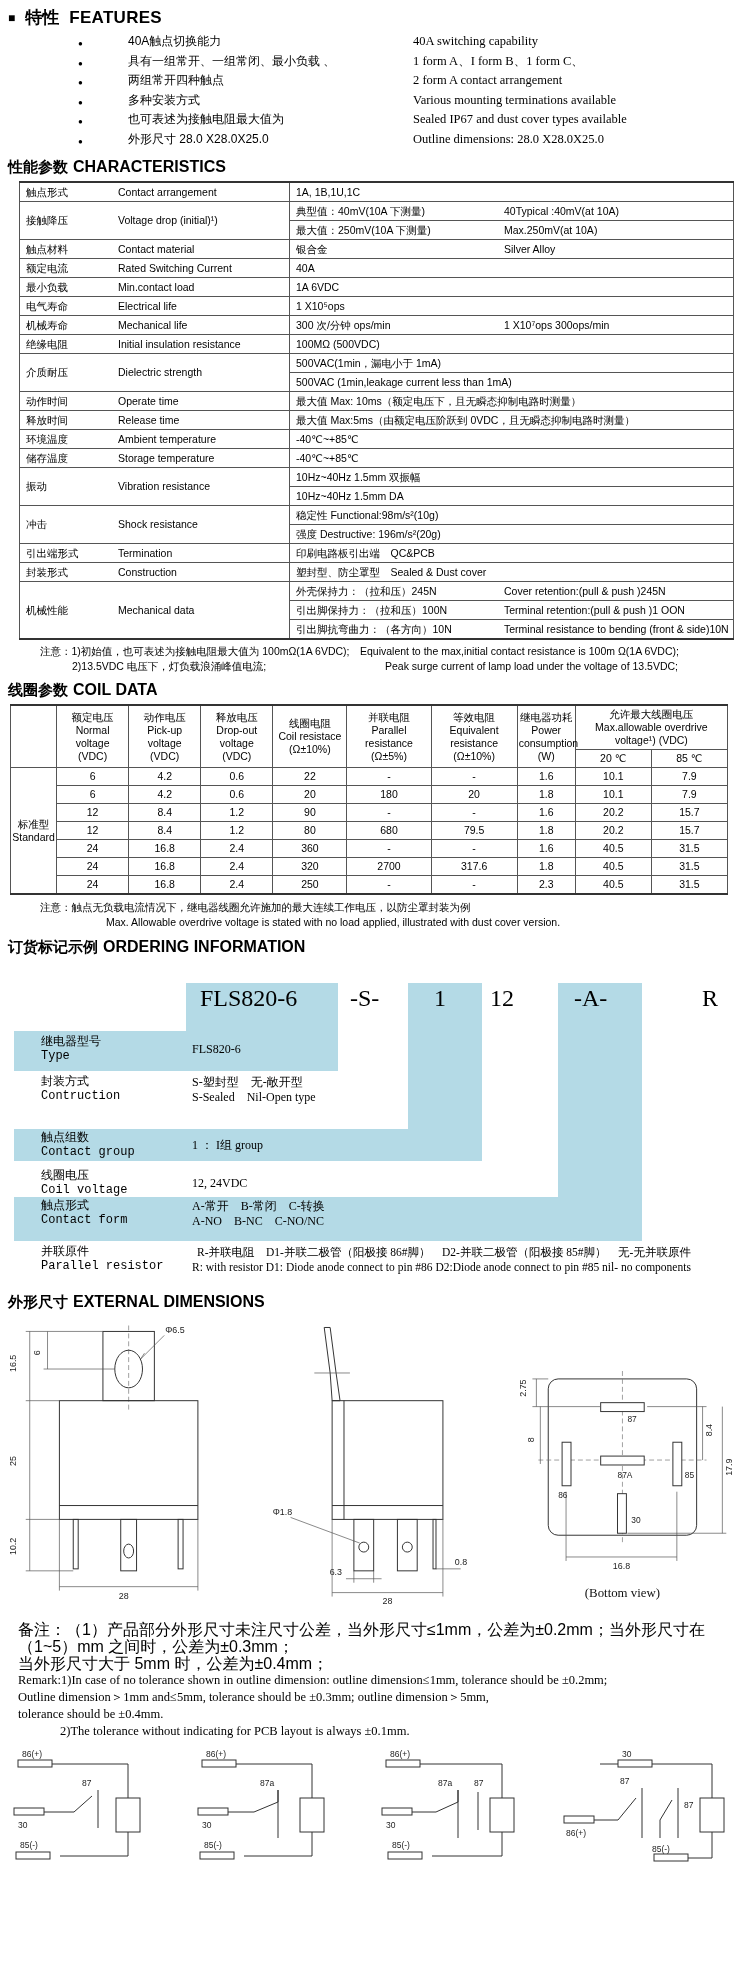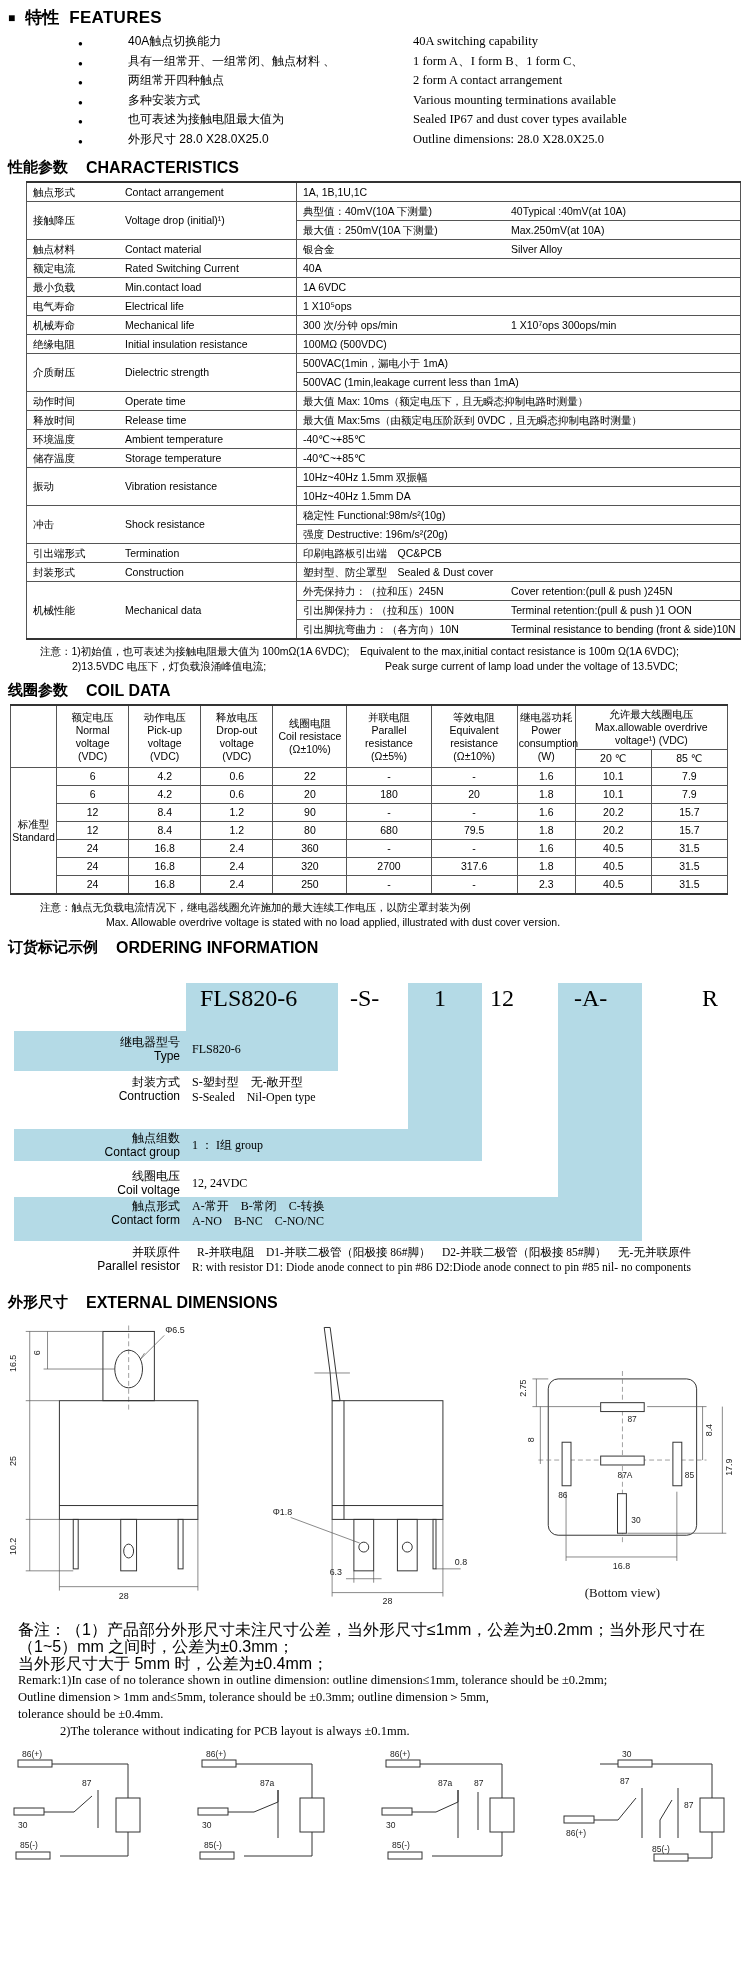--- a/index.html
+++ b/index.html
@@ -4,34 +4,34 @@
 <style>
   html,body{margin:0;padding:0;}
   body{width:744px;background:#fff;color:#000;font-family:"Liberation Sans","DejaVu Sans",sans-serif;font-size:11px;}
   .page{position:relative;width:744px;padding-top:4px;}
 
   
   .sec-title{display:flex;align-items:center;gap:10px;font-weight:bold;margin:2px 0 3px 8px;}
   .sec-title .sq{font-size:12px;}
   .sec-title .t-cn{font-size:17px;}
   .sec-title .t-en{font-size:17px;letter-spacing:.3px;}
-  .sub-title{display:flex;gap:18px;font-weight:bold;margin:8px 15px 4px 8px;align-items:center;}
+  .sub-title{display:flex;gap:5px;font-weight:bold;margin:8px 15px 4px 8px;}
   .sub-title .t-cn{font-size:15px;}
   .sub-title .t-en{font-size:16px;}
 
   
   #feat-list{margin:4px 0 6px 0;}
   .feat-row{display:grid;grid-template-columns:78px 50px 285px auto;line-height:16.5px;}
   .feat-row .sp{grid-column:1;}
   .feat-row .dot{font-size:8px;padding-top:3px;}
   .feat-row .f-cn{font-size:12px;}
   .feat-row .f-en{font-family:"Liberation Serif",serif;font-size:12.5px;}
 
   
-  table.chart{border-collapse:collapse;margin:2px 0 4px 26px;width:714px;table-layout:fixed;
+  table.chart{border-collapse:collapse;margin:2px 0 4px 19px;width:714px;table-layout:fixed;
     border-top:2px solid #333;border-bottom:2px solid #333;}
   table.chart td{border:1px solid #555;padding:2.5px 6px;font-size:10.5px;line-height:13px;
     white-space:nowrap;overflow:hidden;}
   td.c-label{padding-left:12px;}
   .c-cn{display:inline-block;width:92px;}
   .c-en{display:inline-block;}
   .c-v1{display:inline-block;width:208px;}
   .c-v2{display:inline-block;}
 
   .char-notes{margin:4px 0 2px 40px;line-height:14.5px;font-size:10.5px;}
@@ -54,21 +54,21 @@
   #strip-code{left:186px;top:20px;width:152px;height:88px;}
   #strip-1{left:408px;top:20px;width:74px;height:178px;}
   #strip-A{left:558px;top:20px;width:84px;height:258px;}
   #hl-type{left:14px;top:68px;width:324px;height:40px;}
   #hl-group{left:14px;top:166px;width:468px;height:32px;}
   #hl-form{left:14px;top:234px;width:628px;height:44px;}
   .o-code{position:absolute;top:22px;z-index:1;font-family:"Liberation Serif",serif;font-size:24px;}
   #c0{left:200px;} #c1{left:350px;} #c2{left:434px;} #c3{left:490px;} #c4{left:574px;} #c5{left:702px;}
   .o-row{position:absolute;left:0;width:744px;z-index:1;}
   .o-r0{top:72px;} .o-r1{top:112px;} .o-r2{top:168px;} .o-r3{top:206px;} .o-r4{top:236px;} .o-r5{top:282px;}
-  .o-label{position:absolute;left:24px;width:156px;text-align:right;font-family:Liberation Sans, sans-serif;
+  .o-label{position:absolute;left:41px;width:156px;text-align:left;font-family:Liberation Mono, monospace;
     font-size:12px;line-height:14px;}
   .o-val{position:absolute;left:192px;font-family:"Liberation Serif",serif;font-size:12px;line-height:15px;white-space:nowrap;}
   .o-val.mid{padding-top:7px;}
   .o-r5 .o-val{font-size:11.5px;text-align:right;}
 
   
   #dims-row{display:flex;margin:2px 4px 0 4px;}
   svg{display:block;}
   .dim-text{font-family:"Liberation Sans",sans-serif;font-size:9px;fill:#222;}
   .cap-text{font-family:"Liberation Serif",serif;font-size:13px;fill:#111;}
@@ -101,21 +101,21 @@
   <div id="feat-list">
       <div class="feat-row">
         <span class="sp"></span>
         <span class="dot">●</span>
         <span class="f-cn">40A触点切换能力</span>
         <span class="f-en">40A switching capability</span>
       </div>
       <div class="feat-row">
         <span class="sp"></span>
         <span class="dot">●</span>
-        <span class="f-cn">具有一组常开、一组常闭、触点材料 、</span>
+        <span class="f-cn">具有一组常开、一组常闭、最小负载 、</span>
         <span class="f-en">1 form A、I form B、1 form C、</span>
       </div>
       <div class="feat-row">
         <span class="sp"></span>
         <span class="dot">●</span>
         <span class="f-cn">两组常开四种触点</span>
         <span class="f-en">2 form A contact arrangement</span>
       </div>
       <div class="feat-row">
         <span class="sp"></span>

